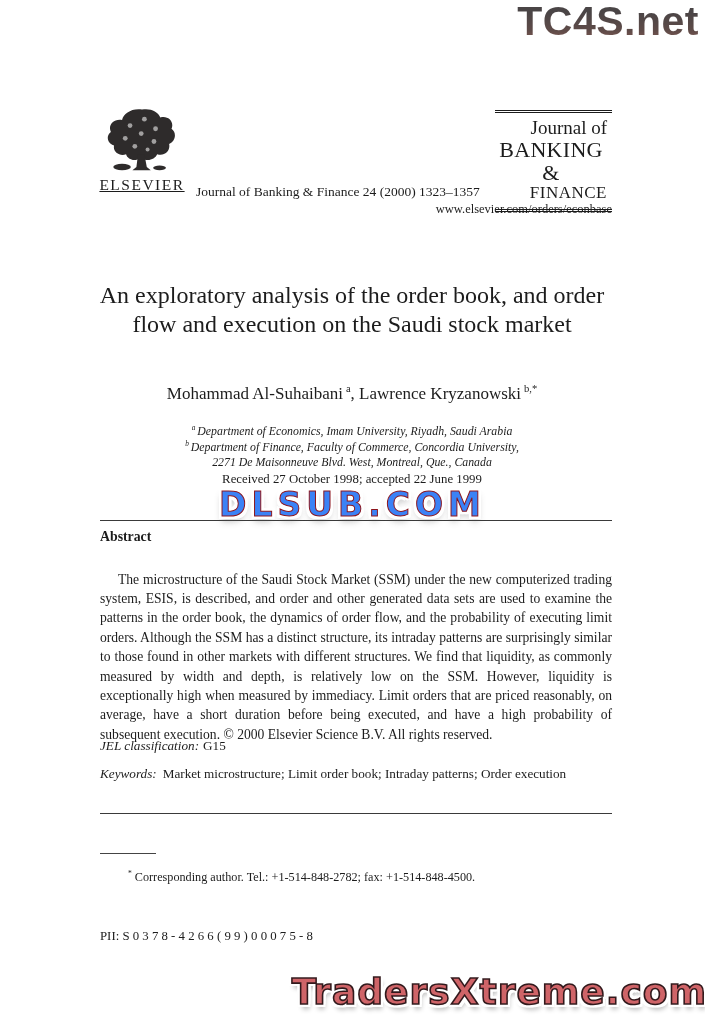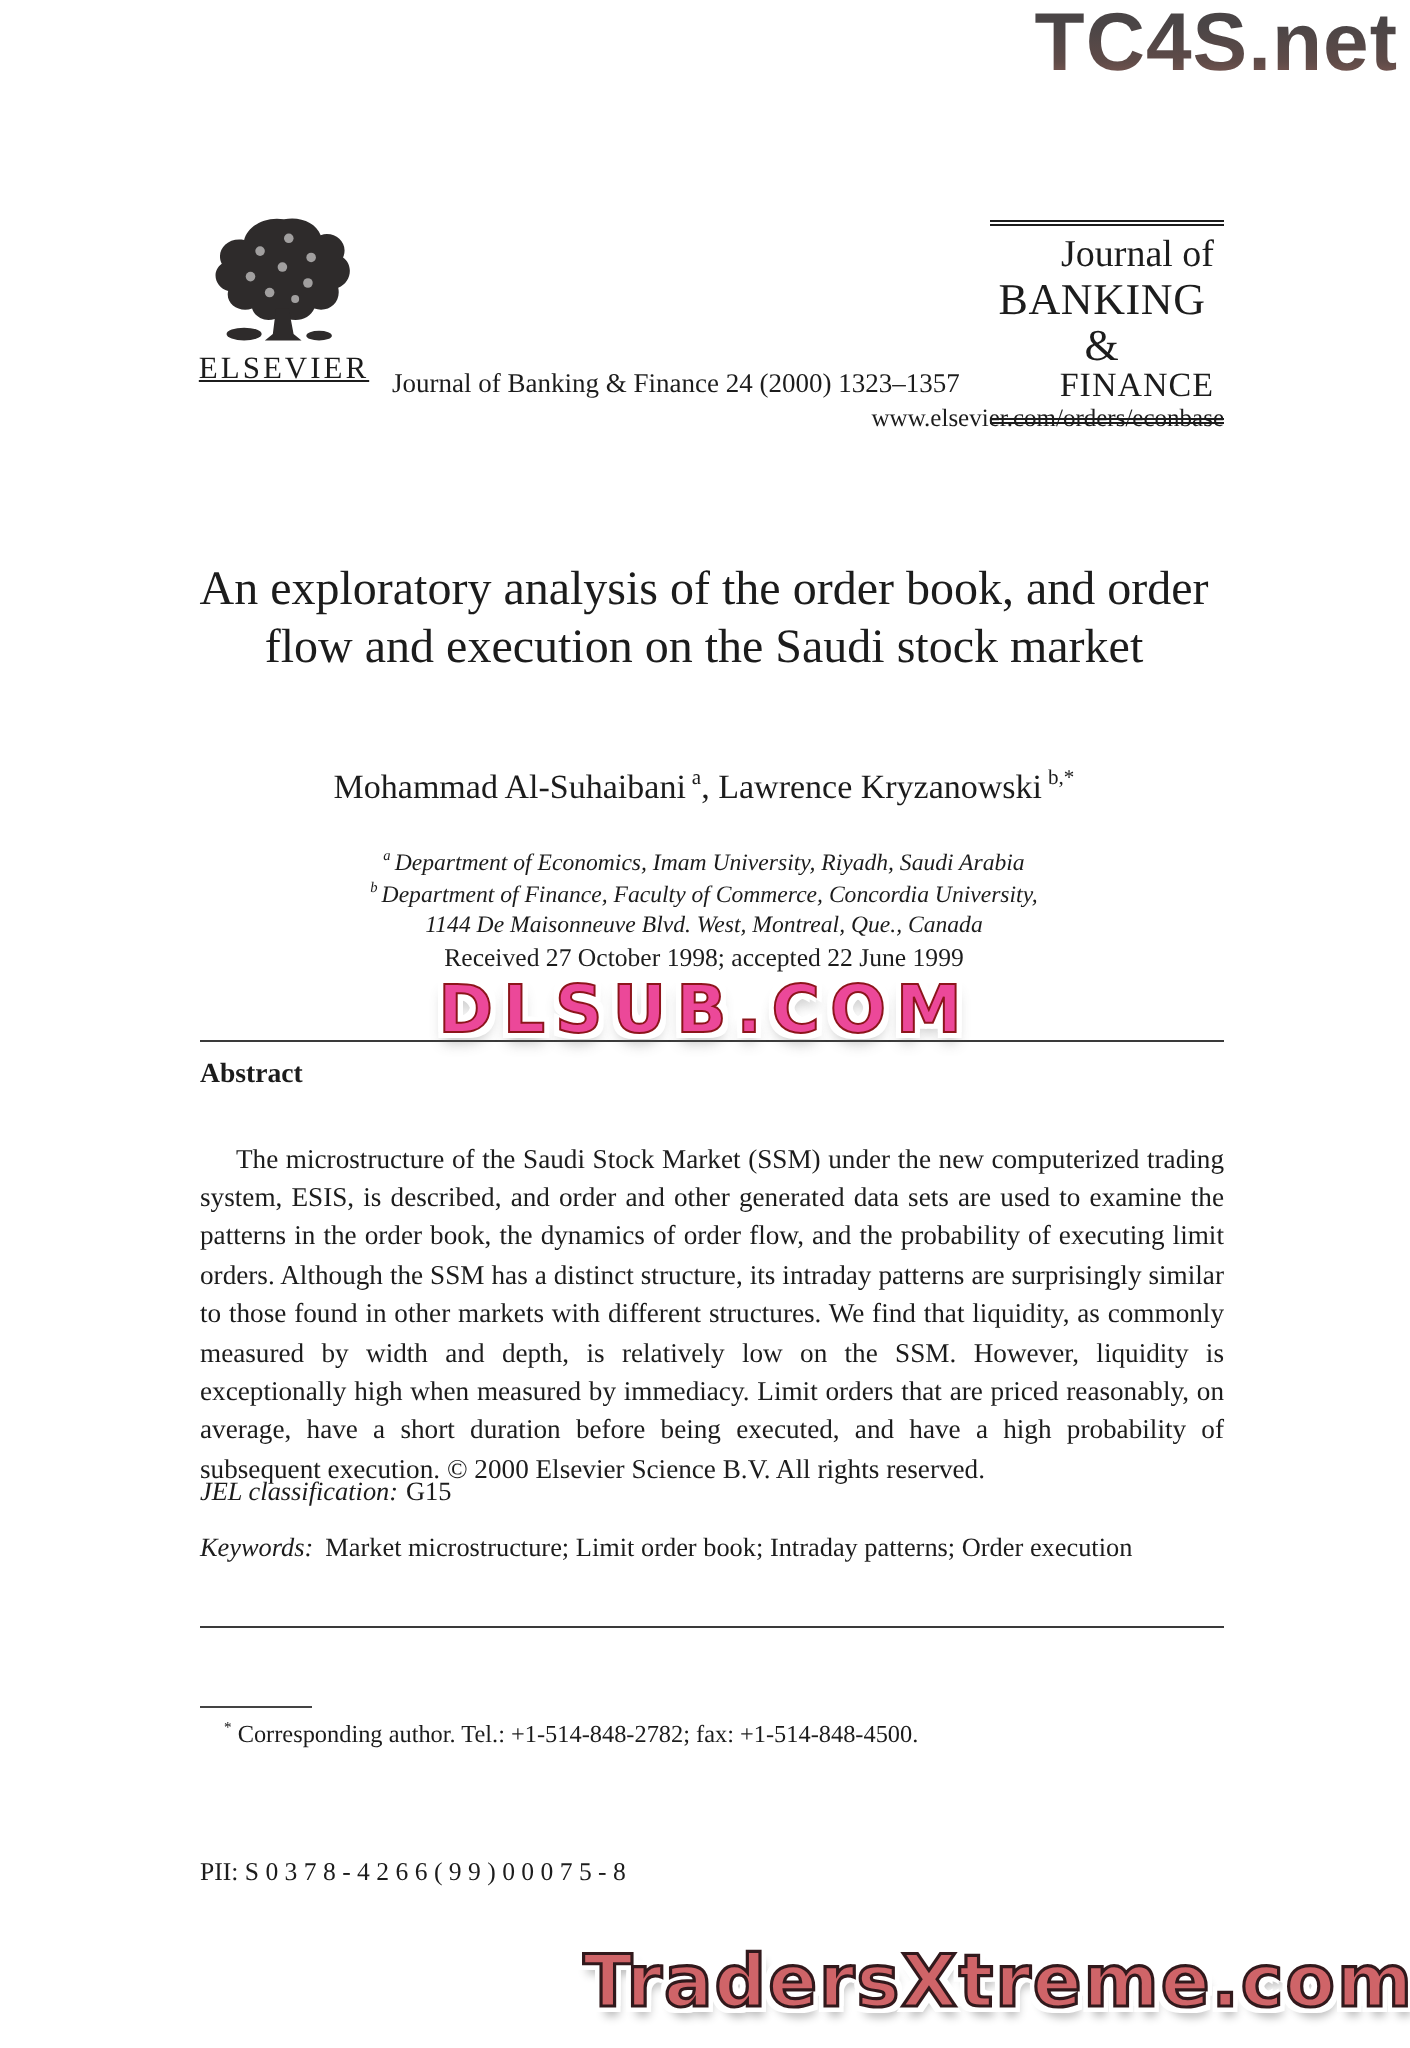--- a/index.html
+++ b/index.html
@@ -16,21 +16,21 @@
     font-family:"Liberation Sans", sans-serif; font-weight:bold;
     font-size:41px; letter-spacing:0.5px;
     background:linear-gradient(180deg,#4a4546 30%, #5f4b48 70%, #8f625a 100%);
     -webkit-background-clip:text; background-clip:text; color:transparent;
   }
   .wm-dlsub {
     position:absolute; top:485px; left:50%; transform:translateX(-50%);
     z-index:3; white-space:nowrap;
     font-family:"DejaVu Sans", sans-serif; font-weight:bold;
     font-size:33px; letter-spacing:5px;
-    color:#ec4899; -webkit-text-stroke:1px #8d141b;
+    color:#3b82f6; -webkit-text-stroke:1px #8d141b;
     text-shadow:
       -3px -3px 0 #fff, 3px -3px 0 #fff, -3px 3px 0 #fff, 3px 3px 0 #fff,
       0 -3px 0 #fff, 0 3px 0 #fff, -3px 0 0 #fff, 3px 0 0 #fff,
       0 5px 7px rgba(90,90,90,.45);
   }
   .wm-txtreme {
     position:absolute; top:971px; right:-2px;
     z-index:3; white-space:nowrap;
     font-family:"DejaVu Sans", sans-serif; font-weight:bold;
     font-size:36px; letter-spacing:1px;
@@ -85,21 +85,21 @@
   .jel i { margin-right:4px; }
   .keywords {
     position:absolute; left:100px; width:512px; top:764px;
     font-size:13.2px; line-height:19px; text-align:justify;
   }
   .keywords i { margin-right:6px; }
 
   
   .footnote { position:absolute; left:100px; width:512px; top:853px; font-size:12.2px; line-height:15.5px; }
   .fn-rule { width:56px; border-top:1px solid #444; margin-bottom:6px; }
-  .footnote p { margin:0; text-align:justify; text-indent:12px; }
+  .footnote p { margin:16px; text-align:justify; text-indent:12px; }
   .footnote i { margin-right:5px; }
   .imprint { position:absolute; left:100px; top:928px; font-size:12.8px; line-height:16.5px; }
 </style>
 </head>
 <body>
 
 <div>
 
   <div class="wm-tc4s">TC4S.net</div>
   <div class="wm-dlsub">DLSUB.COM</div>
@@ -144,21 +144,21 @@
 
   <h1 class="title" style="margin:0; font-weight:normal;">An exploratory analysis of the order book, and order flow and execution on the Saudi stock market</h1>
 
   <div class="authors">
     <span>Mohammad Al-Suhaibani</span><sup>a</sup><span>, </span><span>Lawrence Kryzanowski</span><sup>b,*</sup>
   </div>
 
   <div class="affils">
     <div><sup>a</sup><span>Department of Economics, Imam University, Riyadh, Saudi Arabia</span></div>
     <div><sup>b</sup><span>Department of Finance, Faculty of Commerce, Concordia University,</span></div>
-    <div><span>1144 De Maisonneuve Blvd. West, Montreal, Que., Canada</span></div>
+    <div><span>2271 De Maisonneuve Blvd. West, Montreal, Que., Canada</span></div>
   </div>
 
   <div class="received">Received 27 October 1998; accepted 22 June 1999</div>
 
   <div class="rule rule-top"></div>
 
   <div class="abstract-h">Abstract</div>
   <p class="abstract-p">The microstructure of the Saudi Stock Market (SSM) under the new computerized trading system, ESIS, is described, and order and other generated data sets are used to examine the patterns in the order book, the dynamics of order flow, and the probability of executing limit orders. Although the SSM has a distinct structure, its intraday patterns are surprisingly similar to those found in other markets with different structures. We find that liquidity, as commonly measured by width and depth, is relatively low on the SSM. However, liquidity is exceptionally high when measured by immediacy. Limit orders that are priced reasonably, on average, have a short duration before being executed, and have a high probability of subsequent execution. © 2000 Elsevier Science B.V. All rights reserved.</p>
 
   <div class="jel">

